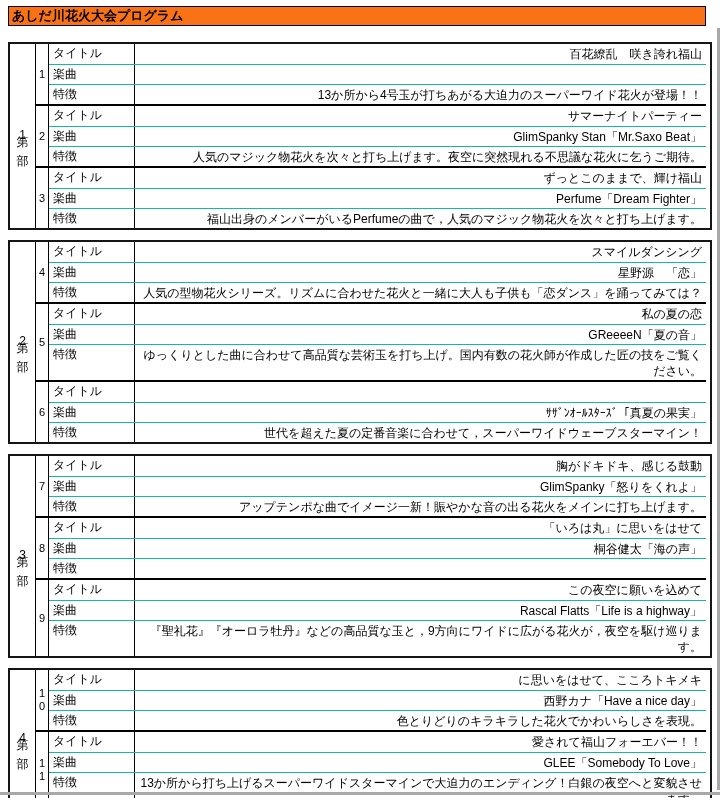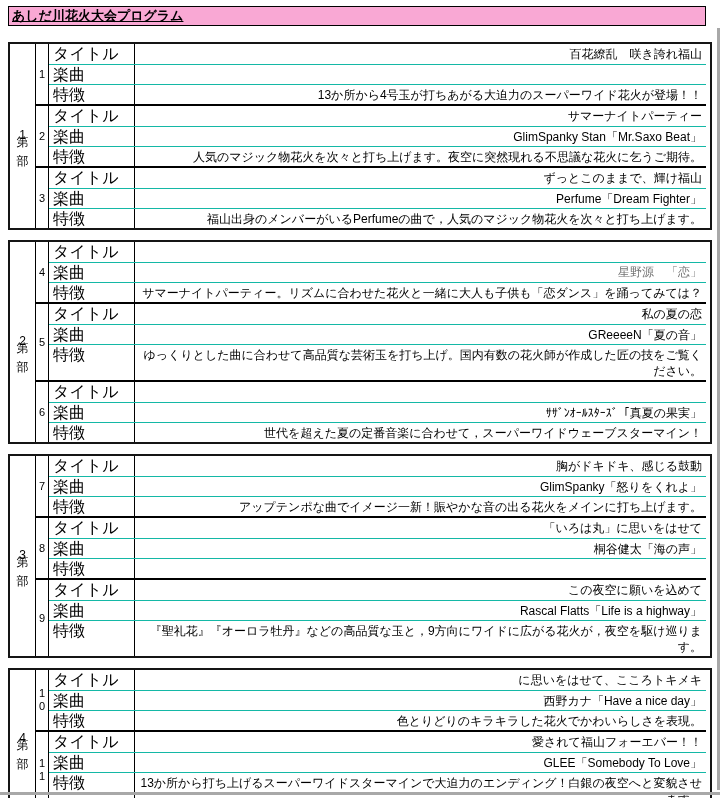--- a/index.html
+++ b/index.html
@@ -36,43 +36,43 @@
     width:13px;flex:0 0 13px;border-right:1px solid #000;
     display:flex;align-items:center;justify-content:center;
     font-size:11px;line-height:1.15;text-align:center;
     word-break:break-all;padding:0 1px;box-sizing:border-box;
   }
   .rows{flex:1;display:flex;flex-direction:column;min-width:0;}
   .row{display:flex;min-height:20px;box-sizing:border-box;}
   .row + .row{border-top:1px solid #14b8a6;}
   .lbl{
     width:86px;flex:0 0 86px;border-right:1px solid #000;
-    padding:2px 3px 1px 4px;font-size:16px;line-height:15px;
+    padding:2px 3px 1px 4px;font-size:12px;line-height:15px;
     box-sizing:border-box;white-space:nowrap;overflow:hidden;
   }
   .val{
     flex:1;padding:2px 4px 1px 5px;font-size:12px;line-height:16px;
     min-width:0;overflow:hidden;text-align:right;
   }
   .val.serif-gray{
-    font-family:Liberation Mono, monospace;
-    color:#737373;
+    font-family:Liberation Serif, serif;
+    color:#000000;
   }
   .right-edge{
     position:absolute;top:28px;right:0;width:3px;height:762px;background:#a8a8a8;
   }
   .bottom-line{
     position:absolute;left:0;bottom:3px;width:720px;height:3px;background:#a8a8a8;
   }
 </style>
 </head>
 <body>
 
 <div class="page">
-  <div class="title-bar" style="background: #f9a8d4; text-decoration: underline;">あしだ川花火大会プログラム</div>
+  <div class="title-bar" style="background: #f97316;">あしだ川花火大会プログラム</div>
 
   <div>
       <div class="section">
         <div class="sec-label">
           <span>第1部</span>
         </div>
         <div class="sec-items">
           <div class="item">
             <div class="num">1</div>
             <div class="rows">
@@ -128,28 +128,29 @@
       <div class="section">
         <div class="sec-label">
           <span>第2部</span>
         </div>
         <div class="sec-items">
           <div class="item">
             <div class="num">4</div>
             <div class="rows">
               <div class="row">
                 <div class="lbl">タイトル</div>
+                <div class="val">スマイルダンシング</div>
               </div>
               <div class="row">
                 <div class="lbl">楽曲</div>
                 <div class="val serif-gray">星野源　「恋」</div>
               </div>
               <div class="row">
                 <div class="lbl">特徴</div>
-                <div class="val">サマーナイトパーティー。リズムに合わせた花火と一緒に大人も子供も「恋ダンス」を踊ってみては？</div>
+                <div class="val">人気の型物花火シリーズ。リズムに合わせた花火と一緒に大人も子供も「恋ダンス」を踊ってみては？</div>
               </div>
             </div>
           </div>
           <div class="item">
             <div class="num">5</div>
             <div class="rows">
               <div class="row">
                 <div class="lbl">タイトル</div>
                 <div class="val">私の夏の恋</div>
               </div>

